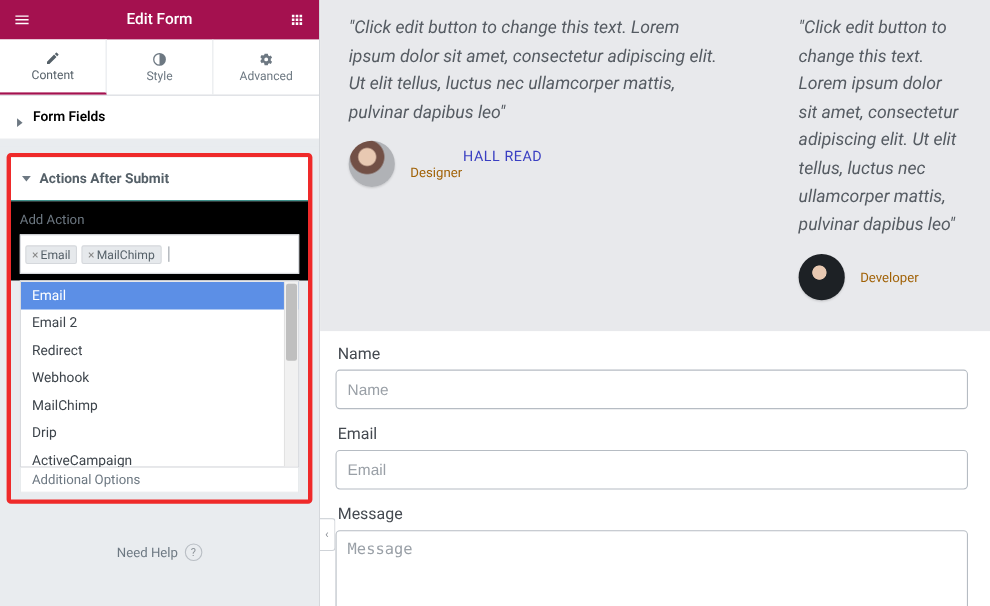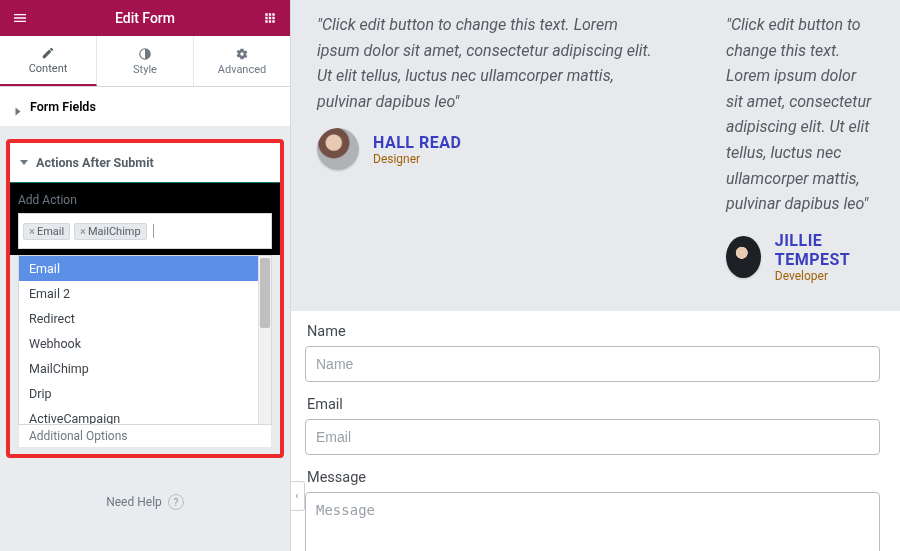--- a/index.html
+++ b/index.html
@@ -46,21 +46,21 @@
 
   
   .canvas{ flex:1; position:relative; background:#fff; overflow:hidden;}
   .canvas-top{ background:#e8e9ec; padding:12px 20px 28px 20px; display:flex; gap:60px;}
   .testimonial{ flex:1; min-width:0;}
   .quote{ font-size:16px; font-style:italic; color:#555b62; line-height:1.6; padding:0 6px;}
   .profile{ display:flex; align-items:center; gap:14px; margin-top:14px; padding-left:6px;}
   .avatar{ width:42px;height:42px;border-radius:50%; background:#ccc; background-size:cover; background-position:center; box-shadow:0 1px 2px rgba(0,0,0,.15);}
   .avatar.a1{ background: radial-gradient(circle at 40% 35%, #e8c9b2 0 20%, #725046 24% 40%, #b0b2b6 44% 100%);}
   .avatar.a2{ background: radial-gradient(circle at 45% 40%, #e8c9b2 0 18%, #1d2125 20% 100%);}
-  .p-meta .p-name{ font-size:16px; font-weight:700; letter-spacing:.5px; color:#3a3fc2; text-transform:uppercase;}
+  .p-meta .p-name{ font-size:13px; font-weight:400; letter-spacing:.5px; color:#3a3fc2; text-transform:uppercase;margin-left:48px;}
   .p-meta .p-role{ font-size:12px; color:#a16207;}
 
   .formzone{ padding:12px 20px 20px 14px; position:relative;}
   .collapse-tab{ position:absolute; left:-1px; top:170px; width:14px;height:28px; border:1px solid #cfd3d8; border-left:none; background:#fff; display:flex; align-items:center; justify-content:center; color:#8a8f96; font-size:11px; border-radius:0 3px 3px 0;}
   .fld-label{ font-size:14.5px; color:#444950; margin:0 0 6px 2px;}
   .fld{ width:100%; box-sizing:border-box; border:1px solid #b6bcc3; border-radius:4px; padding:9px 10px; font-size:14px; color:#333; background:#fff;}
   .fld::placeholder{ color:#9aa0a7;}
   textarea.fld{ height:80px; resize:vertical;}
   .fg{ margin-bottom:14px; }
 </style>
@@ -168,21 +168,20 @@
             <div class="p-name">HALL READ</div>
             <div class="p-role">Designer</div>
           </div>
         </div>
       </div>
       <div class="testimonial" style="max-width:160px">
         <div class="quote" style="white-space:normal">"Click edit button to change this text. Lorem ipsum dolor sit amet, consectetur adipiscing elit. Ut elit tellus, luctus nec ullamcorper mattis, pulvinar dapibus leo"</div>
         <div class="profile">
           <div class="avatar a2"></div>
           <div class="p-meta">
-            <div class="p-name">JILLIE TEMPEST</div>
             <div class="p-role">Developer</div>
           </div>
         </div>
       </div>
     </div>
 
     <div class="formzone">
       <div class="collapse-tab">‹</div>
       <div class="fg">
         <div class="fld-label">Name</div>

